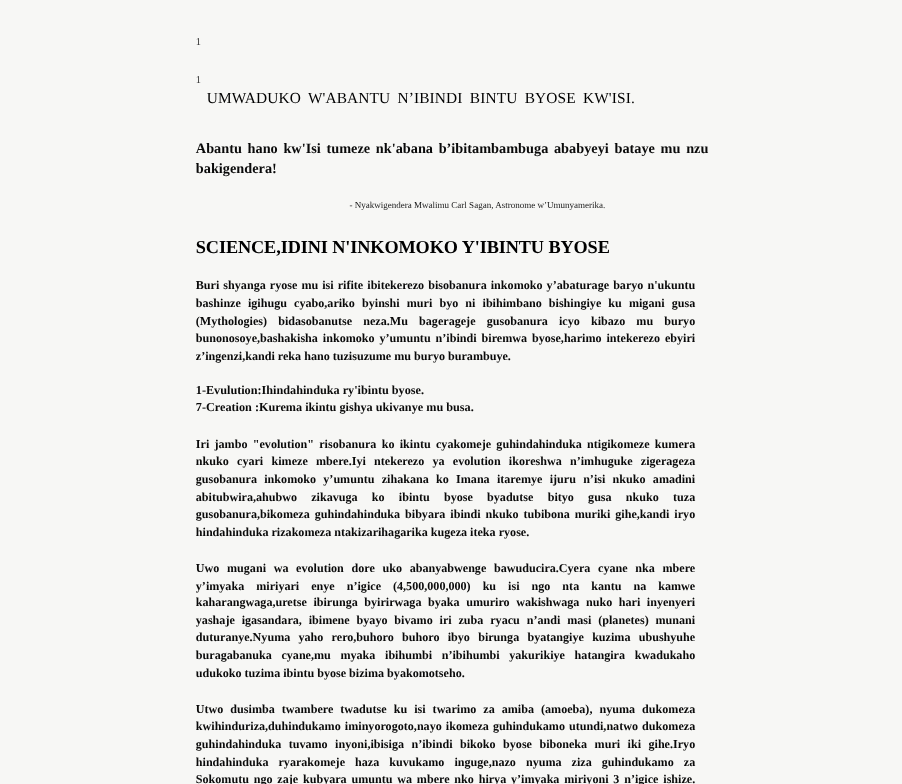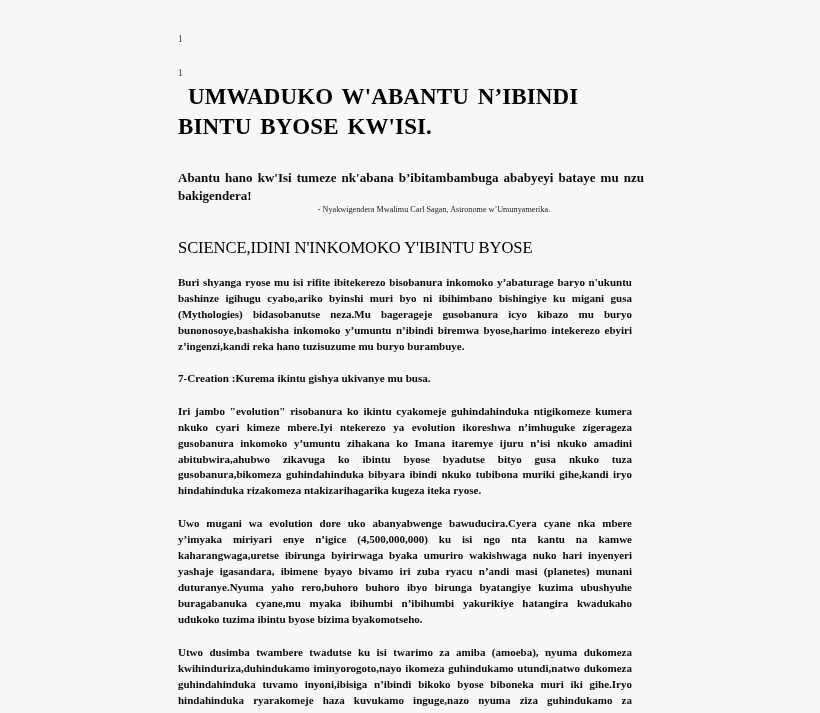--- a/index.html
+++ b/index.html
@@ -31,48 +31,49 @@
     font-size: 9.5px;
     line-height: 1.1;
     color: #3a3a3a;
     font-family: "Liberation Serif", "DejaVu Serif", serif;
   }
   .pagemark.first { margin-bottom: 24px; }
   .pagemark.second { margin-bottom: 3px; }
 
   h1.doc-title {
     margin: 0;
-    font-size: 23px;
-    font-weight: bold;
+    font-size: 14px;
+    font-weight: normal;
     line-height: 1.33;
     letter-spacing: 0.1px;
     text-indent: 10px;
     word-spacing: 3px;
     color: #000;
   }
   .subtitle {
     margin-top: 26px;
     font-size: 13px;
     font-weight: bold;
     line-height: 1.38;
     text-align: justify;
     text-justify: inter-word;
     color: #0a0a0a;
   }
   .attribution {
+    margin-top: 20px;
     font-size: 8.2px;
     line-height: 1.3;
     text-align: center;
     padding-left: 46px;
     color: #1a1a1a;
   }
   h2.section-title {
     margin: 22px 0 0 0;
     font-size: 16.6px;
-    font-weight: normal;
+    font-weight: bold;
     line-height: 1.25;
     letter-spacing: -0.1px;
     color: #000;
   }
   p.body-par {
     margin: 17px 12px 0 0;
     font-size: 11px;
     line-height: 1.45;
     text-align: justify;
     text-justify: inter-word;
@@ -101,20 +102,21 @@
 
     <div class="subtitle">Abantu  hano  kw'Isi  tumeze  nk'abana  b’ibitambambuga  ababyeyi  bataye  mu  nzu bakigendera!</div>
 
     <div class="attribution">- Nyakwigendera Mwalimu Carl Sagan, Astronome w’Umunyamerika.</div>
 
     <h2 class="section-title">SCIENCE,IDINI N'INKOMOKO Y'IBINTU BYOSE</h2>
 
     <p class="body-par">Buri shyanga ryose mu isi rifite ibitekerezo bisobanura inkomoko y’abaturage baryo n'ukuntu bashinze igihugu cyabo,ariko byinshi muri byo ni ibihimbano bishingiye ku migani gusa (Mythologies) bidasobanutse neza.Mu bagerageje gusobanura icyo kibazo mu buryo bunonosoye,bashakisha inkomoko y’umuntu n’ibindi biremwa byose,harimo intekerezo ebyiri z’ingenzi,kandi reka hano tuzisuzume mu buryo burambuye.</p>
 
     <div class="defs">
+      <div>1-Evulution:Ihindahinduka ry'ibintu byose.</div>
       <div>7-Creation :Kurema ikintu gishya ukivanye mu busa.</div>
     </div>
 
     <p class="body-par">Iri jambo "evolution" risobanura ko ikintu cyakomeje guhindahinduka ntigikomeze kumera nkuko cyari kimeze mbere.Iyi ntekerezo ya evolution ikoreshwa n’imhuguke zigerageza gusobanura inkomoko y’umuntu zihakana ko Imana itaremye ijuru n’isi nkuko amadini abitubwira,ahubwo zikavuga ko ibintu byose byadutse bityo gusa nkuko tuza gusobanura,bikomeza guhindahinduka bibyara ibindi nkuko tubibona muriki gihe,kandi iryo hindahinduka rizakomeza ntakizarihagarika kugeza iteka ryose.</p>
 
     <p class="body-par">Uwo mugani wa evolution dore uko abanyabwenge bawuducira.Cyera cyane nka mbere y’imyaka miriyari enye n’igice  (4,500,000,000) ku isi ngo nta kantu na kamwe kaharangwaga,uretse ibirunga byirirwaga byaka umuriro wakishwaga nuko hari inyenyeri yashaje igasandara, ibimene byayo bivamo iri zuba ryacu n’andi masi (planetes) munani duturanye.Nyuma yaho rero,buhoro buhoro ibyo birunga byatangiye kuzima ubushyuhe buragabanuka cyane,mu myaka ibihumbi n’ibihumbi yakurikiye hatangira kwadukaho udukoko tuzima ibintu byose bizima byakomotseho.</p>
 
     <p class="body-par">Utwo dusimba twambere twadutse ku isi twarimo za amiba (amoeba), nyuma dukomeza kwihinduriza,duhindukamo iminyorogoto,nayo ikomeza guhindukamo utundi,natwo dukomeza guhindahinduka tuvamo inyoni,ibisiga n’ibindi bikoko byose biboneka muri iki gihe.Iryo hindahinduka ryarakomeje haza kuvukamo inguge,nazo nyuma ziza guhindukamo za Sokomutu ngo zaje kubyara umuntu wa mbere nko hirya y’imyaka miriyoni 3 n’igice ishize. Sijye wahera!!</p>
 
   </div>

